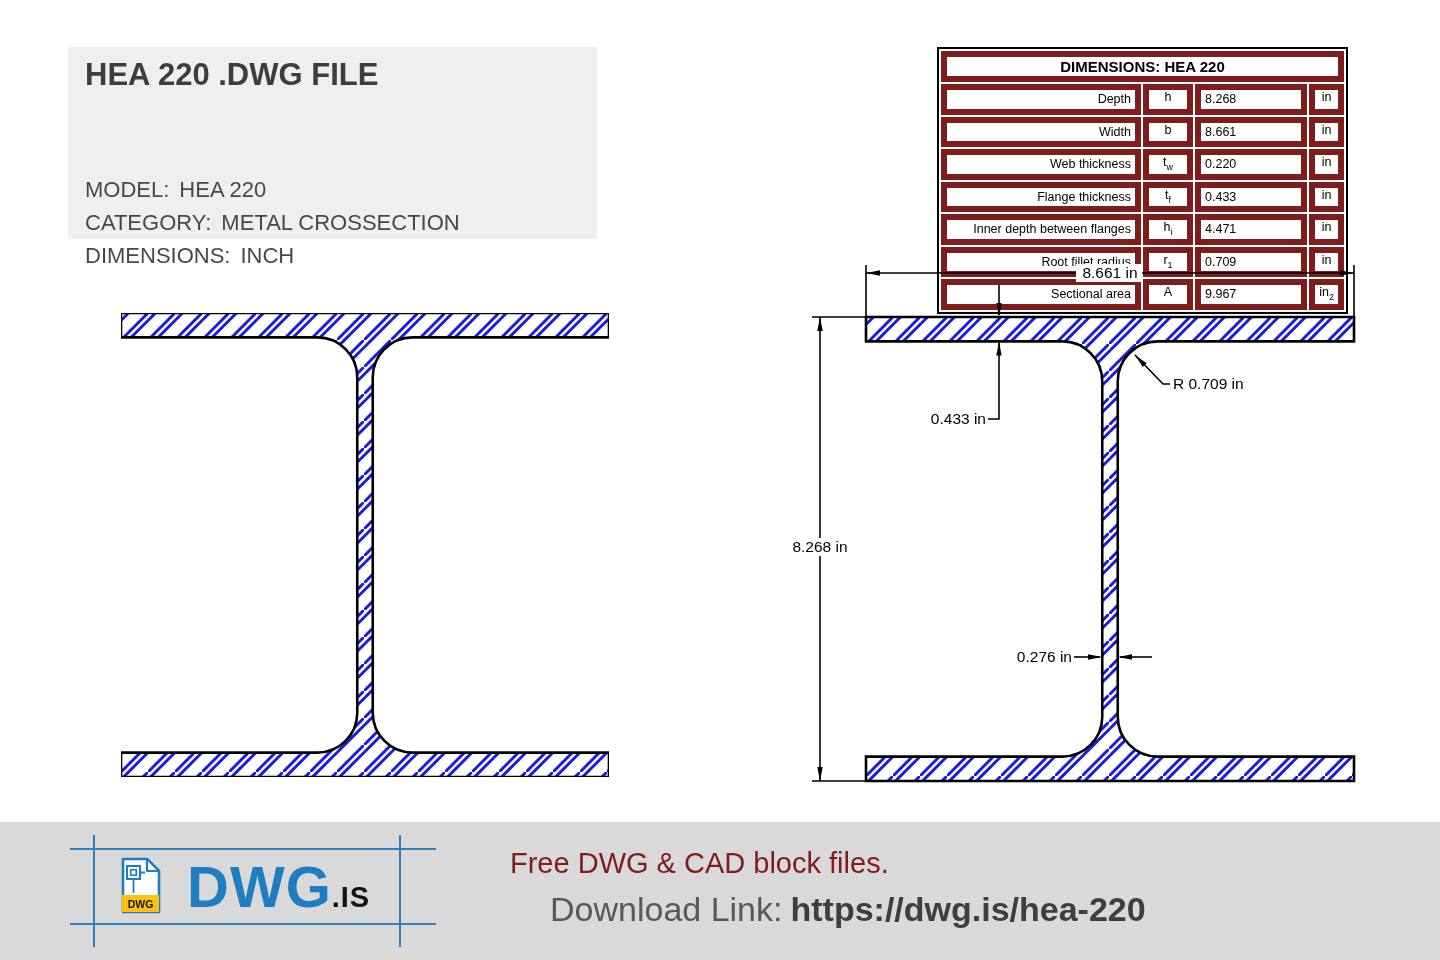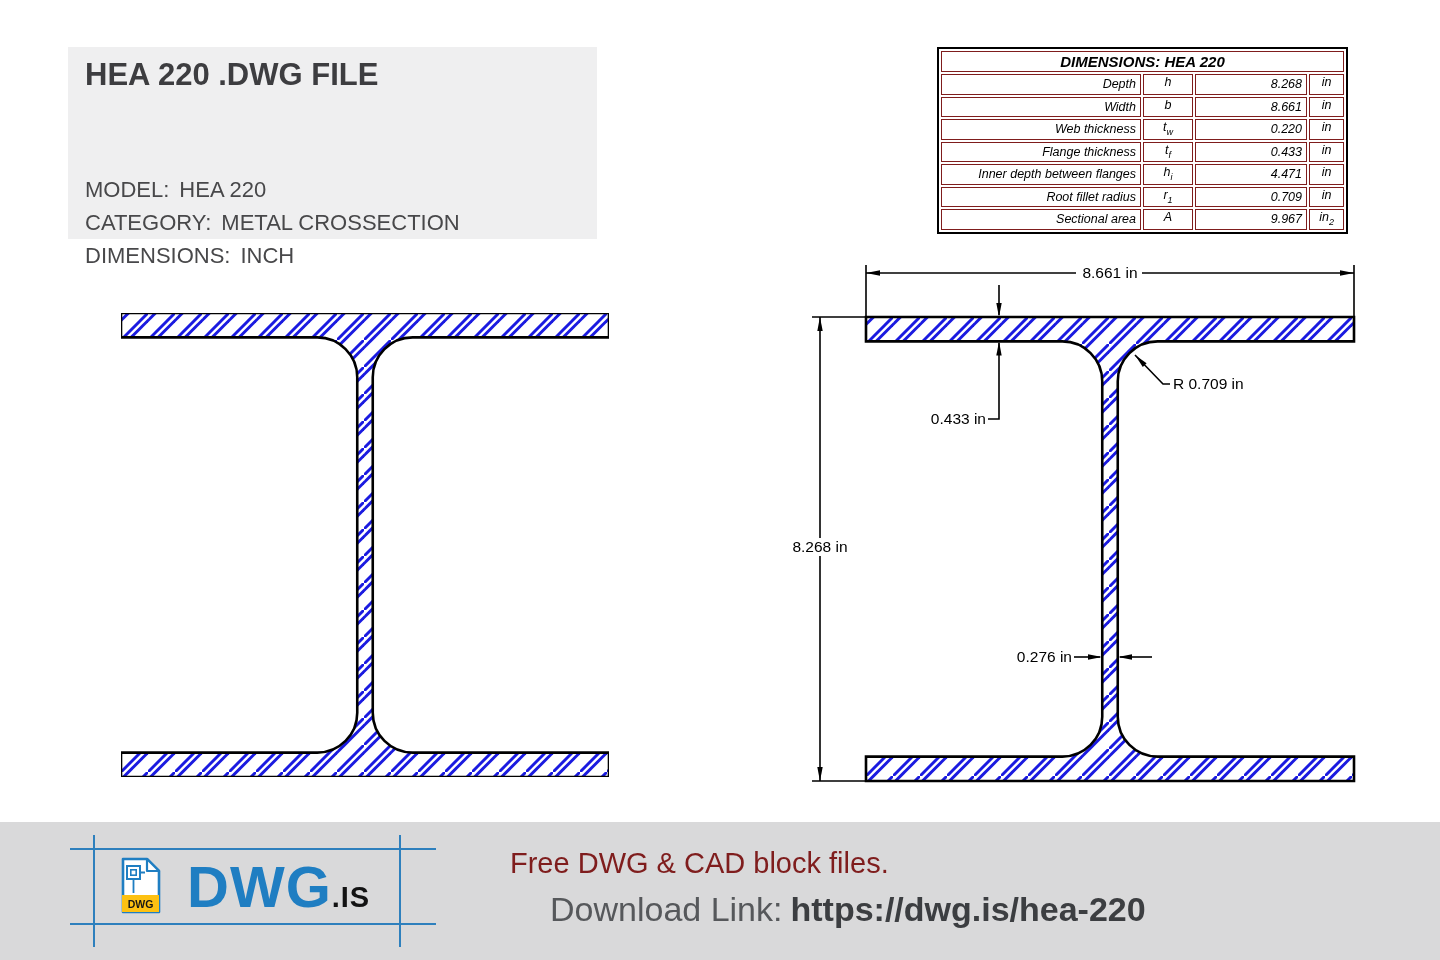--- a/index.html
+++ b/index.html
@@ -43,40 +43,39 @@
     position: absolute;
     left: 937px; top: 47px;
     width: 411px;
     border: 2px solid #000;
     border-collapse: separate;
     border-spacing: 2px;
     background: #fff;
     table-layout: fixed;
   }
   .dim-table td {
-    border: 1px solid #7f1d1d;
+    border: 6px solid #7f1d1d;
     font-size: 12.5px;
     color: #000;
     height: 16px;
     padding: 0 4px;
     line-height: 14px;
     white-space: nowrap;
     overflow: hidden;
-    font-style: italic;
   }
   .dim-table td.t-title {
     font-size: 15px;
     font-weight: 700;
     text-align: center;
     height: 20px;
     line-height: 19px;
   }
   .dim-table td.t-name  { text-align: right; }
   .dim-table td.t-sym   { text-align: center; }
-  .dim-table td.t-val   { text-align: right; }
+  .dim-table td.t-val   { text-align: left; }
   .dim-table td.t-unit  { text-align: center; }
   .dim-table sub { font-size: 9px; }
 
   
   .drawing-left  { position: absolute; left: 121px; top: 313px; }
   .drawing-right { position: absolute; left: 780px; top: 258px; }
   .dim-text {
     font-family: "Liberation Sans", sans-serif;
     font-size: 15.5px;
     fill: #000;

